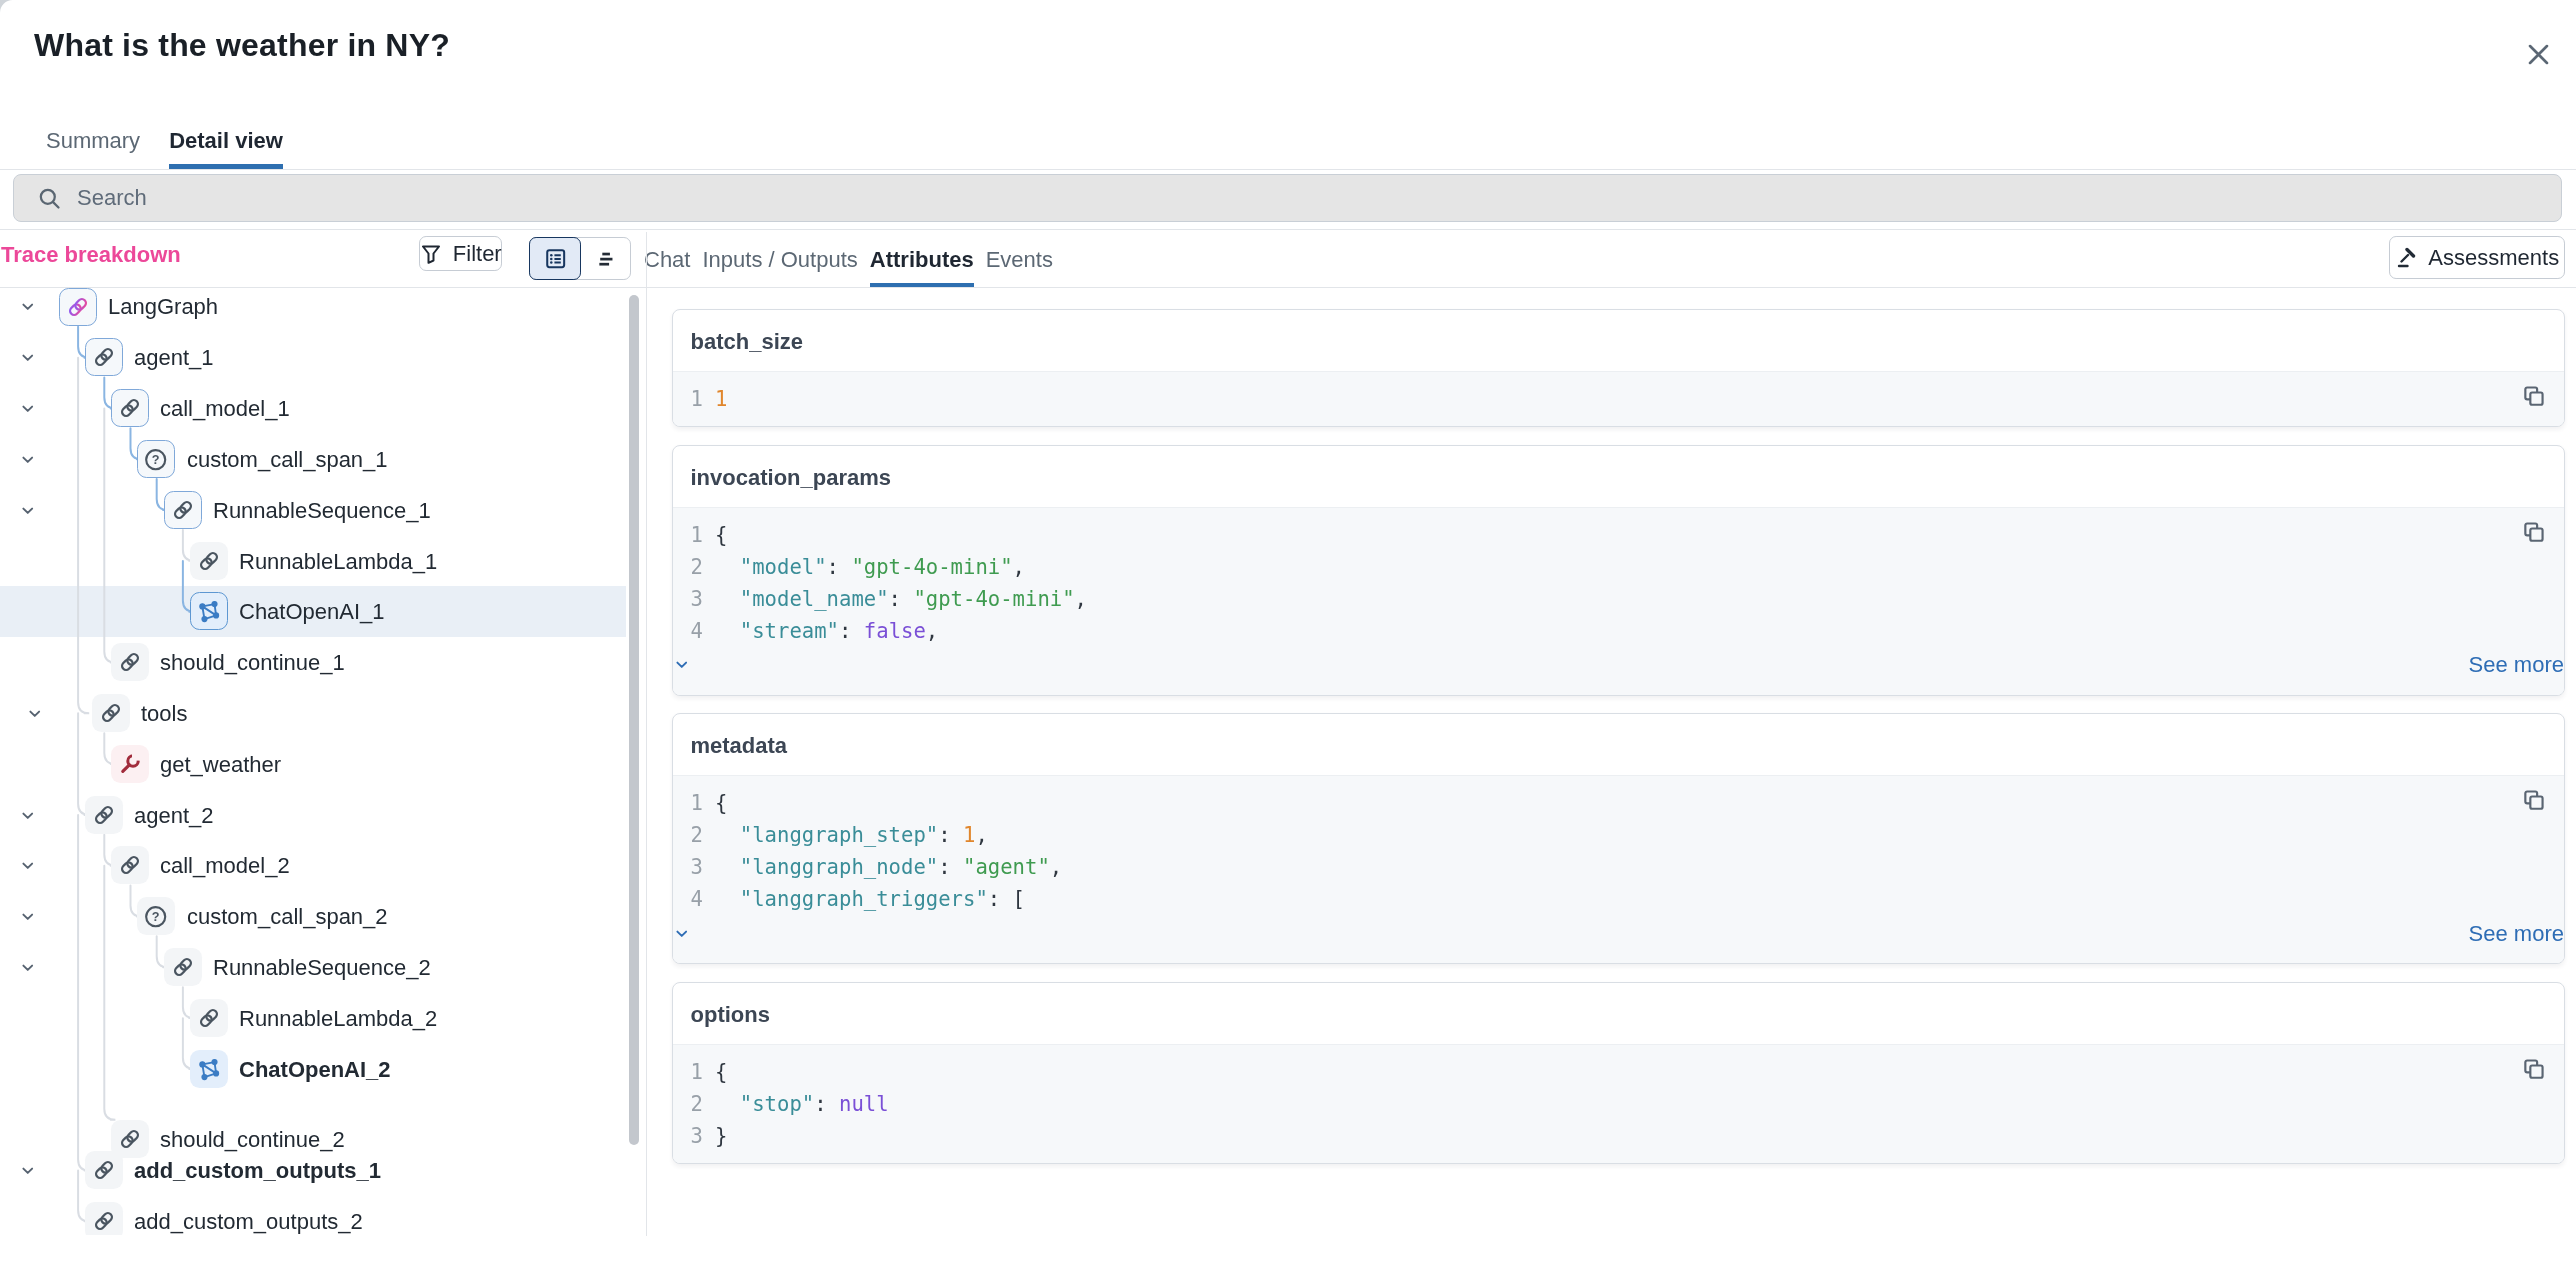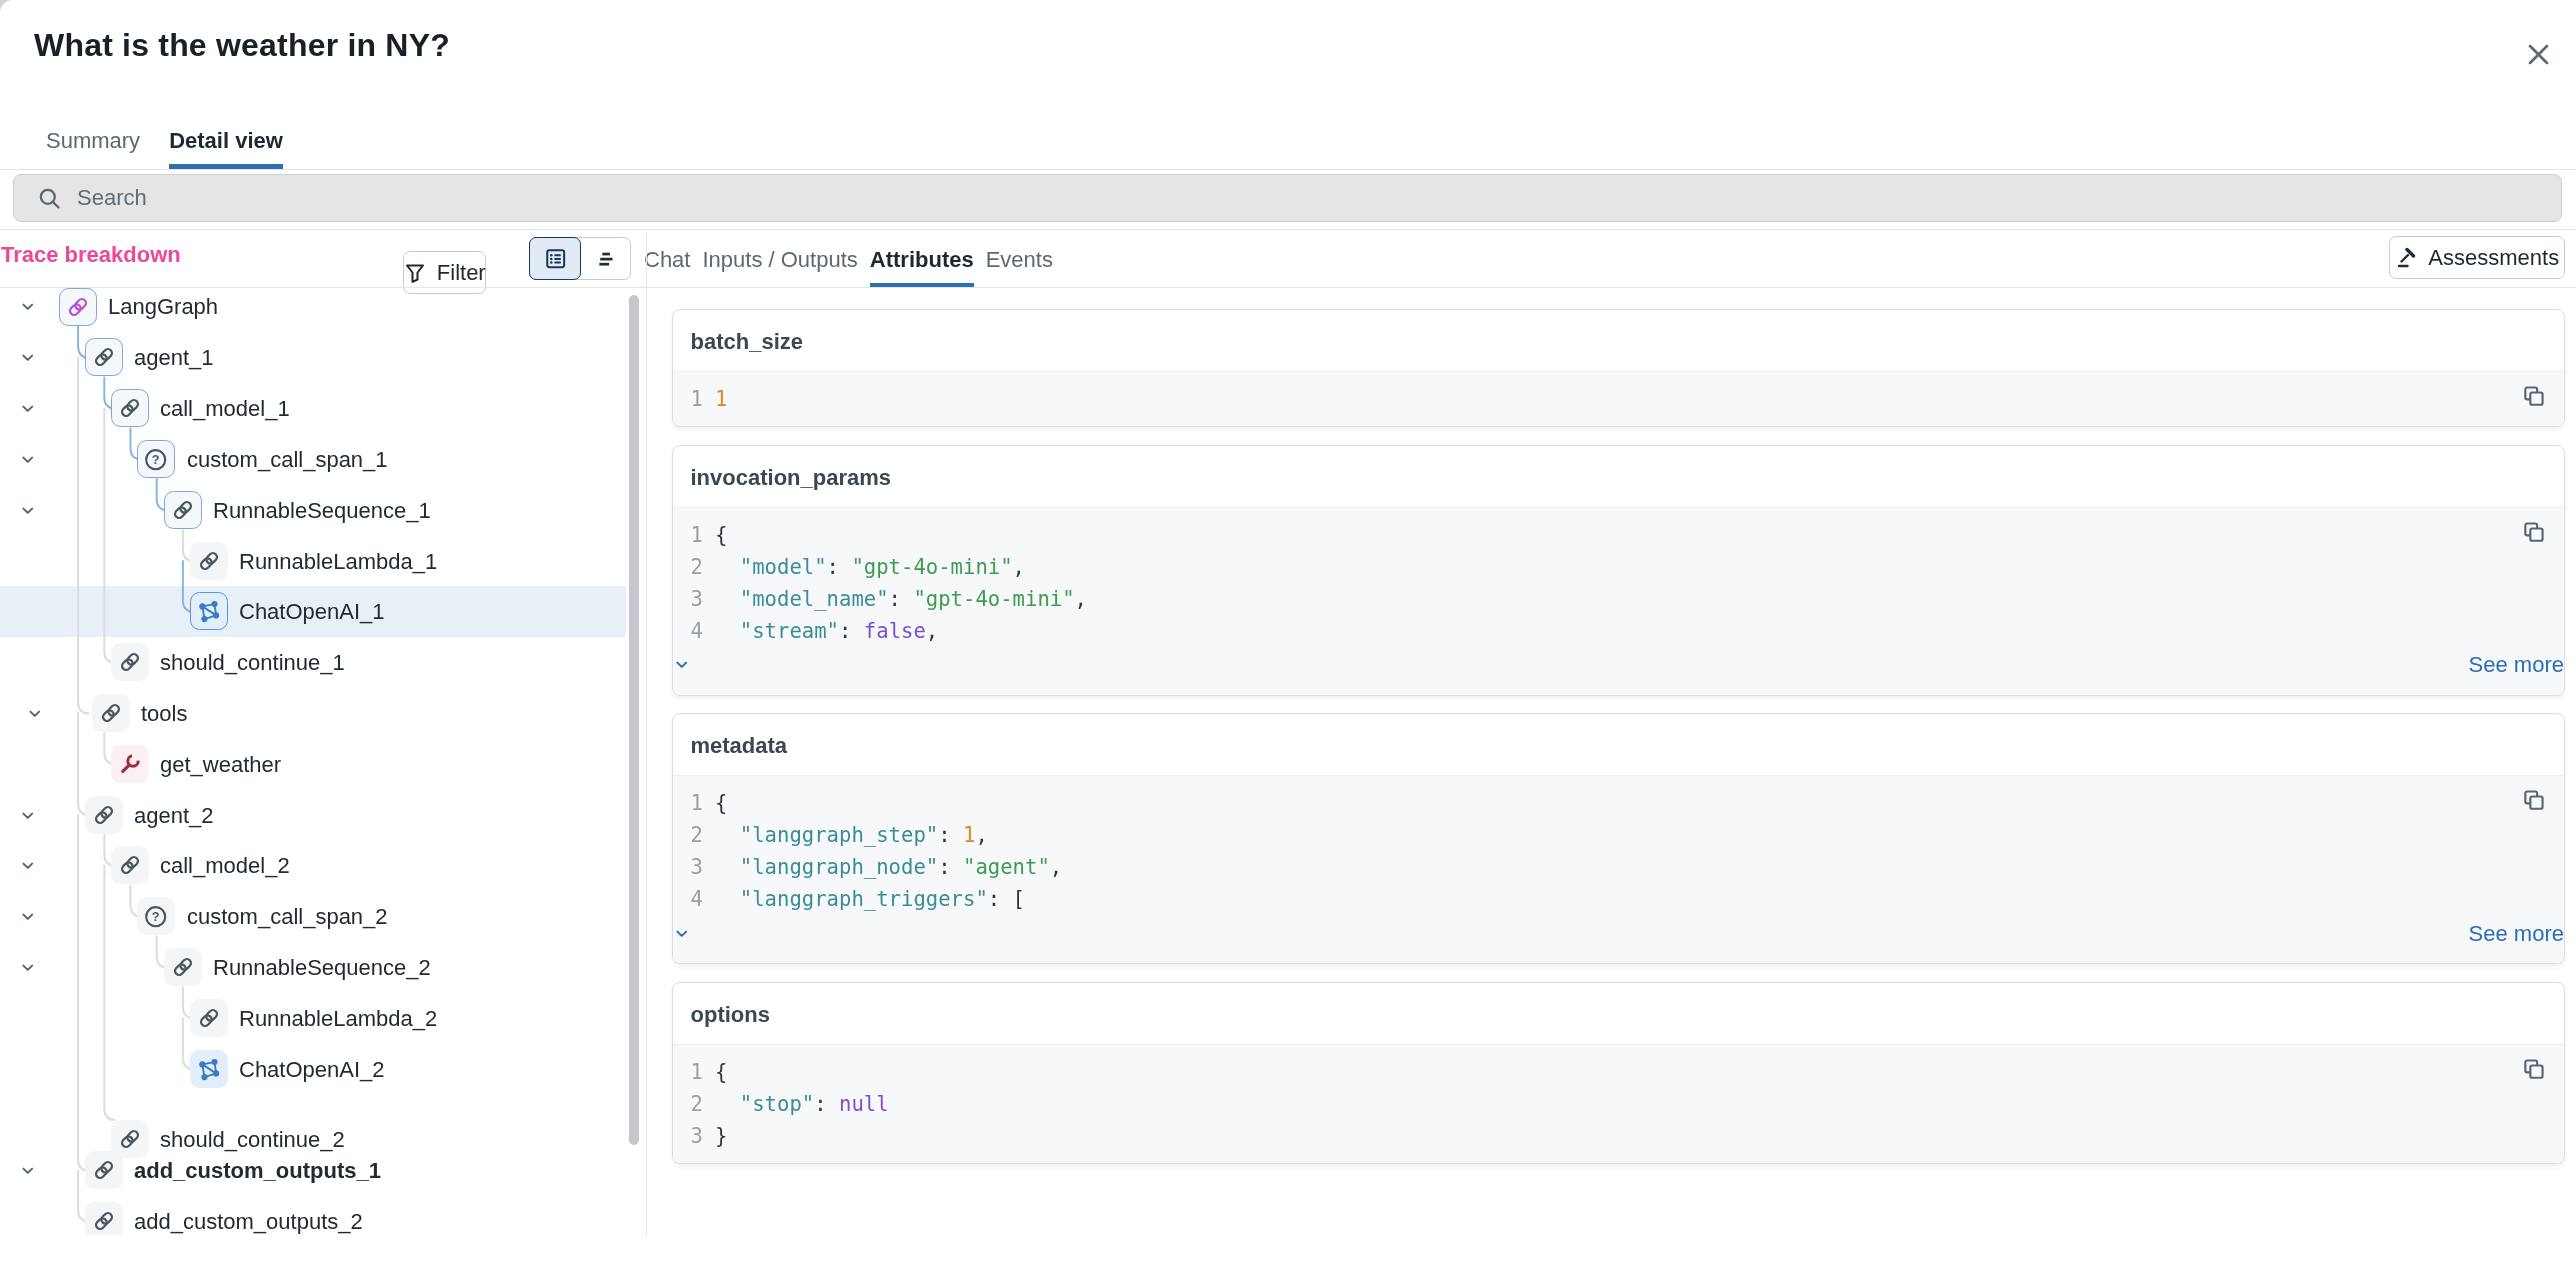--- a/index.html
+++ b/index.html
@@ -15,21 +15,21 @@
   .tab.active::after{content:"";position:absolute;left:0;right:0;bottom:-5.6px;height:5.6px;background:var(--accent);}
   .divider{background:#e2e5e9;}
   
   .searchbox{left:12.7px;top:174px;width:2549px;height:48px;border:0.8px solid #c9cfd6;border-radius:8px;
              display:flex;align-items:center;background:#e5e5e5;box-sizing:border-box;padding-left:22px;cursor:text;}
   .search-ph{font-size:22px;color:#5f6b79;margin-left:14.3px;}
   
   .lp-title{left:1px;top:242px;font-size:22px;font-weight:700;color:#ec4899;}
   .btn{border:0.8px solid #c6ccd4;border-radius:7.1px;background:#fff;display:flex;align-items:center;justify-content:center;
        gap:9.5px;font-size:22px;color:#1f2732;cursor:pointer;box-sizing:border-box;}
-  .filter-btn{left:403px;top:236px;width:83px;height:43px;margin-top:15px;}
+  .filter-btn{left:419px;top:236px;width:83px;height:35px;}
   .toggle-group{left:529px;top:237px;width:102px;height:43px;border:0.8px solid #c6ccd4;border-radius:7.1px;box-sizing:border-box;background:#fff;}
   .toggle-sel{position:absolute;left:-0.8px;top:-0.8px;width:52px;height:43px;background:#e2eaf6;border:1.6px solid #17365f;
               border-radius:7.1px;box-sizing:border-box;display:flex;align-items:center;justify-content:center;cursor:pointer;}
   .toggle-un{position:absolute;right:0;top:0;width:49px;height:41px;display:flex;align-items:center;justify-content:center;cursor:pointer;}
   
   .rtabs{left:644px;top:232px;height:56px;display:flex;gap:12px;justify-content:space-between;}
   .rtab{position:relative;height:56px;display:flex;align-items:center;font-size:22px;color:#5c6874;cursor:pointer;}
   .rtab.active{color:#1f2732;font-weight:700;}
   .rtab.active::after{content:"";position:absolute;left:0;right:0;bottom:0;height:4.8px;background:var(--accent);}
   .assess-btn{left:2389px;top:236px;width:176px;height:43px;}
@@ -376,21 +376,21 @@
         <span class="nbox" style="left:190px">
           <svg width="24" height="24" viewBox="0 0 24 24">
             <g transform="rotate(-45 12 12)" stroke="#4a5560" stroke-width="2.3" fill="none">
               <rect x="2.5" y="8" width="11.5" height="8" rx="4"></rect>
               <rect x="10" y="8" width="11.5" height="8" rx="4"></rect>
             </g>
           </svg>
         </span>
         <span class="nlabel" style="left:239px">RunnableLambda_2</span>
       </div>
-      <div class="trow" style="top: 757px;">
+      <div class="trow" style="top: 757px; font-weight: bold;">
         <span class="nbox modelbg" style="left:190px">
           <svg width="25.4" height="25.4" viewBox="0 0 24 24" stroke="#3b7cc4" fill="#3b7cc4">
             <path d="M6 7 L17.5 4.8 M17.5 4.8 L19 15.5 M19 15.5 L8 19 M8 19 L6 7 M6 7 L19 15.5" stroke-width="1.8" fill="none"></path>
             <circle cx="6" cy="7" r="2.4"></circle>
             <circle cx="17.5" cy="4.8" r="2.4"></circle>
             <circle cx="19" cy="15.5" r="2.4"></circle>
             <circle cx="8" cy="19" r="2.4"></circle>
           </svg>
         </span>
         <span class="nlabel" style="left:239px">ChatOpenAI_2</span>

